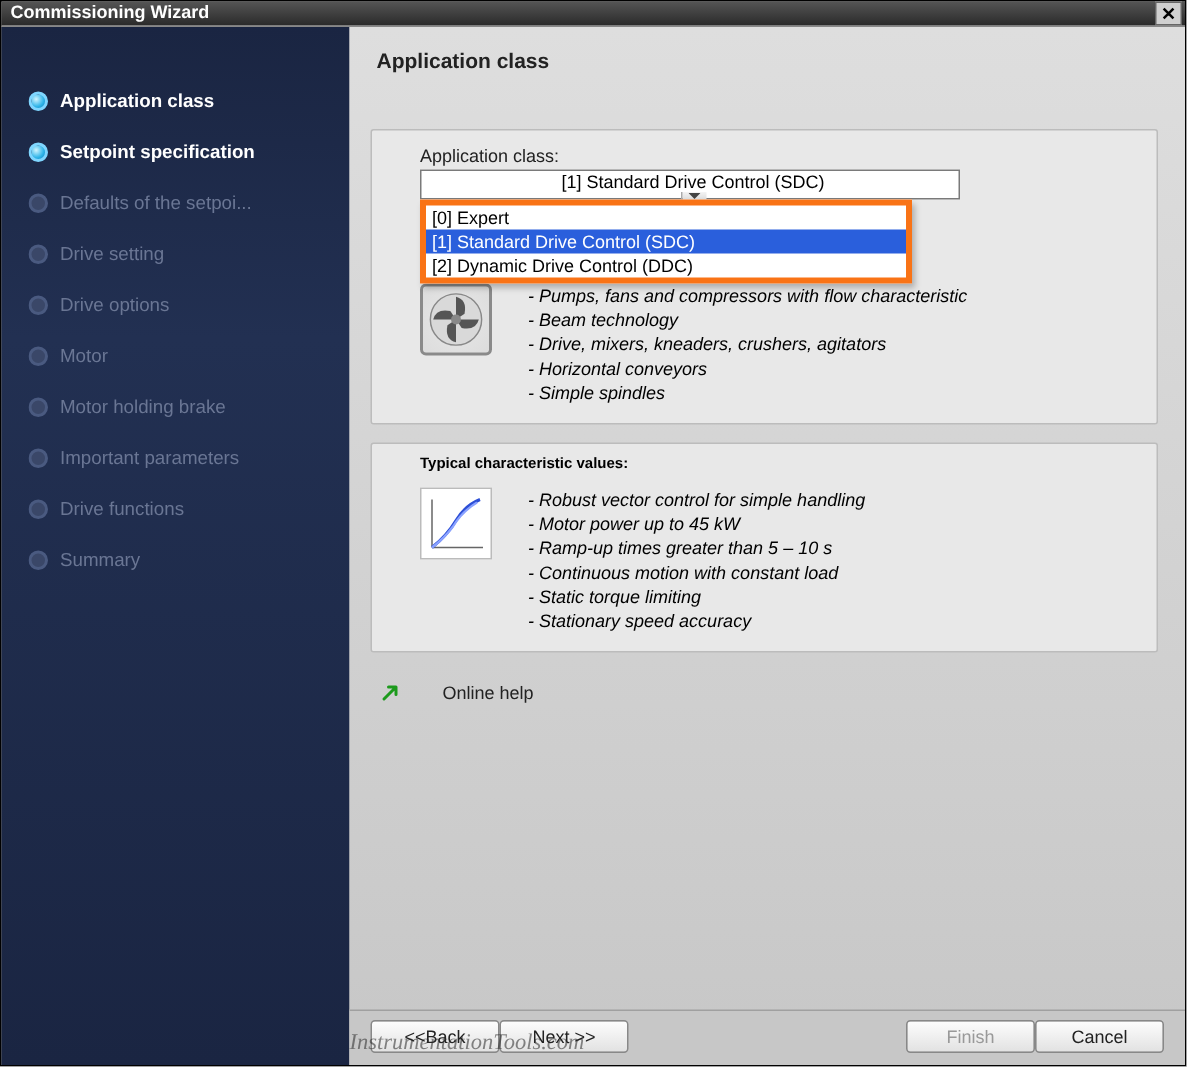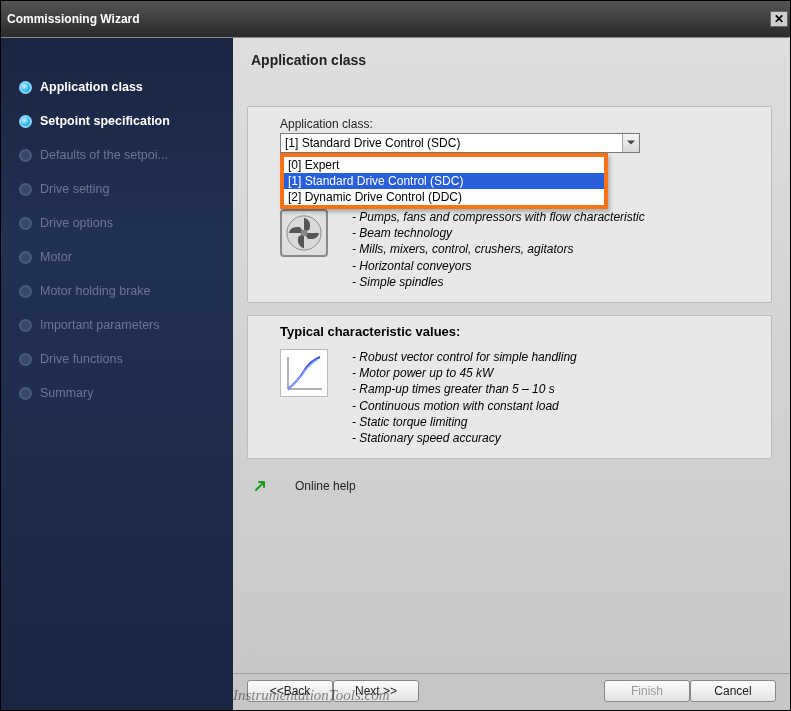--- a/index.html
+++ b/index.html
@@ -13,26 +13,25 @@
     overflow: hidden;
   }
   .window {
     width: 791px; height: 711px;
     border: 1px solid #000;
     background: #c0c0c0;
     display: flex;
     flex-direction: column;
   }
   .titlebar {
-    height: 36px;
+    height: 16px;
     background: linear-gradient(#555, #2a2a2a);
     color: #fff;
     font-weight: bold;
     display: flex;
-    align-items: center;
     justify-content: space-between;
     padding: 0 2px 0 6px;
   }
   .titlebar .close {
     width: 18px; height: 16px;
     background: #d0d0d0;
     border: 1px solid #666;
     display: flex; align-items: center; justify-content: center;
     font-weight: bold;
     color: #000;
@@ -103,20 +102,21 @@
   .combo {
     width: 360px;
     height: 20px;
     border: 1px solid #7a7a7a;
     background: #fff;
     display: flex;
     align-items: center;
     justify-content: space-between;
     padding: 0 0 0 4px;
     position: relative;
+    flex-direction: column;
   }
   .combo .arrow {
     width: 17px; height: 100%;
     border-left: 1px solid #aaa;
     display: flex; align-items: center; justify-content: center;
     background: linear-gradient(#f4f4f4, #d8d8d8);
   }
   .dropdown {
     position: absolute;
     left: -1px; top: 19px;
@@ -144,21 +144,21 @@
     width: 48px; height: 48px;
     border: 2px solid #8a8a8a;
     background: radial-gradient(circle, #e8e8e8 0%, #dcdcdc 100%);
     border-radius: 4px;
     display: flex; align-items: center; justify-content: center;
   }
   .fan-icon svg { width: 38px; height: 38px; }
   .desc-list { margin: 0; padding: 0; list-style: none; }
   .desc-list li::before { content: "- "; }
   .desc-list li { line-height: 1.35; }
-  .panel-title { font-weight: bold; font-size: 13px; margin-bottom: 10px; }
+  .panel-title { font-weight: bold; font-size: 10px; margin-bottom: 10px; }
   .chart-icon {
     width: 48px; height: 48px;
     background: #fff;
     border: 1px solid #bbb;
     display: flex; align-items: center; justify-content: center;
   }
   .chart-icon svg { width: 44px; height: 44px; }
   .help-row {
     margin: 8px 0 0 20px;
     display: flex; align-items: center; gap: 28px;
@@ -281,21 +281,21 @@
                 <path d="M20 20 L36 20 Q34 28 24 26 Z"></path>
                 <path d="M20 20 L20 36 Q12 34 14 24 Z"></path>
                 <path d="M20 20 L4 20 Q6 12 16 14 Z"></path>
               </g>
               <circle cx="20" cy="20" r="3.5" fill="#888"></circle>
             </svg>
           </div>
           <ul class="desc-list">
             <li>Pumps, fans and compressors with flow characteristic</li>
             <li>Beam technology</li>
-            <li>Mills, mixers, control, crushers, agitators</li>
+            <li>Drive, mixers, kneaders, crushers, agitators</li>
             <li>Horizontal conveyors</li>
             <li>Simple spindles</li>
           </ul>
         </div>
       </div>
 
       <div class="panel">
         <div class="panel-title">Typical characteristic values:</div>
         <div class="desc-row" style="margin-top:4px;">
           <div class="chart-icon">

